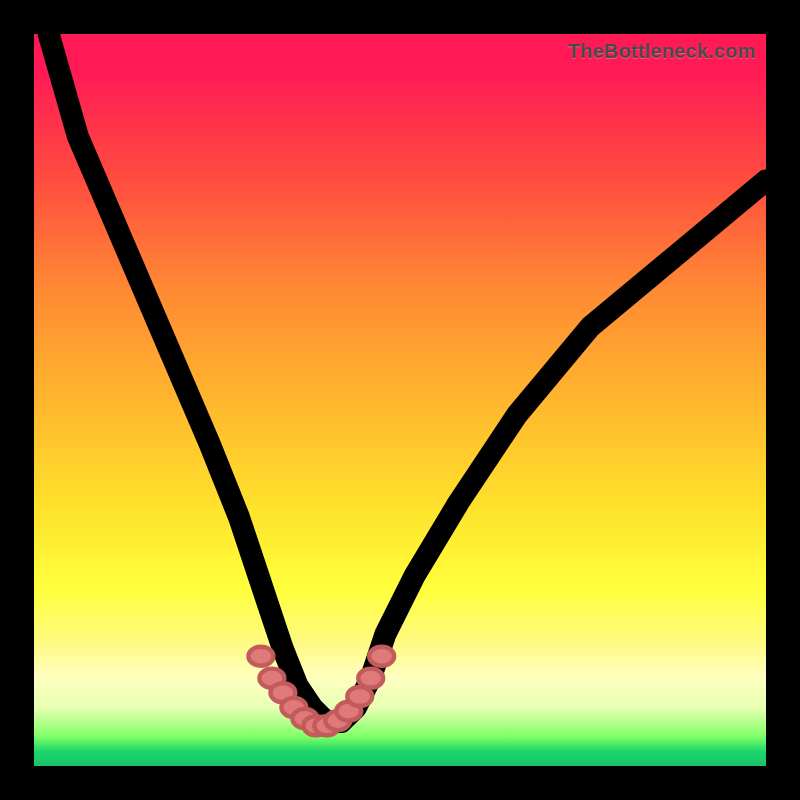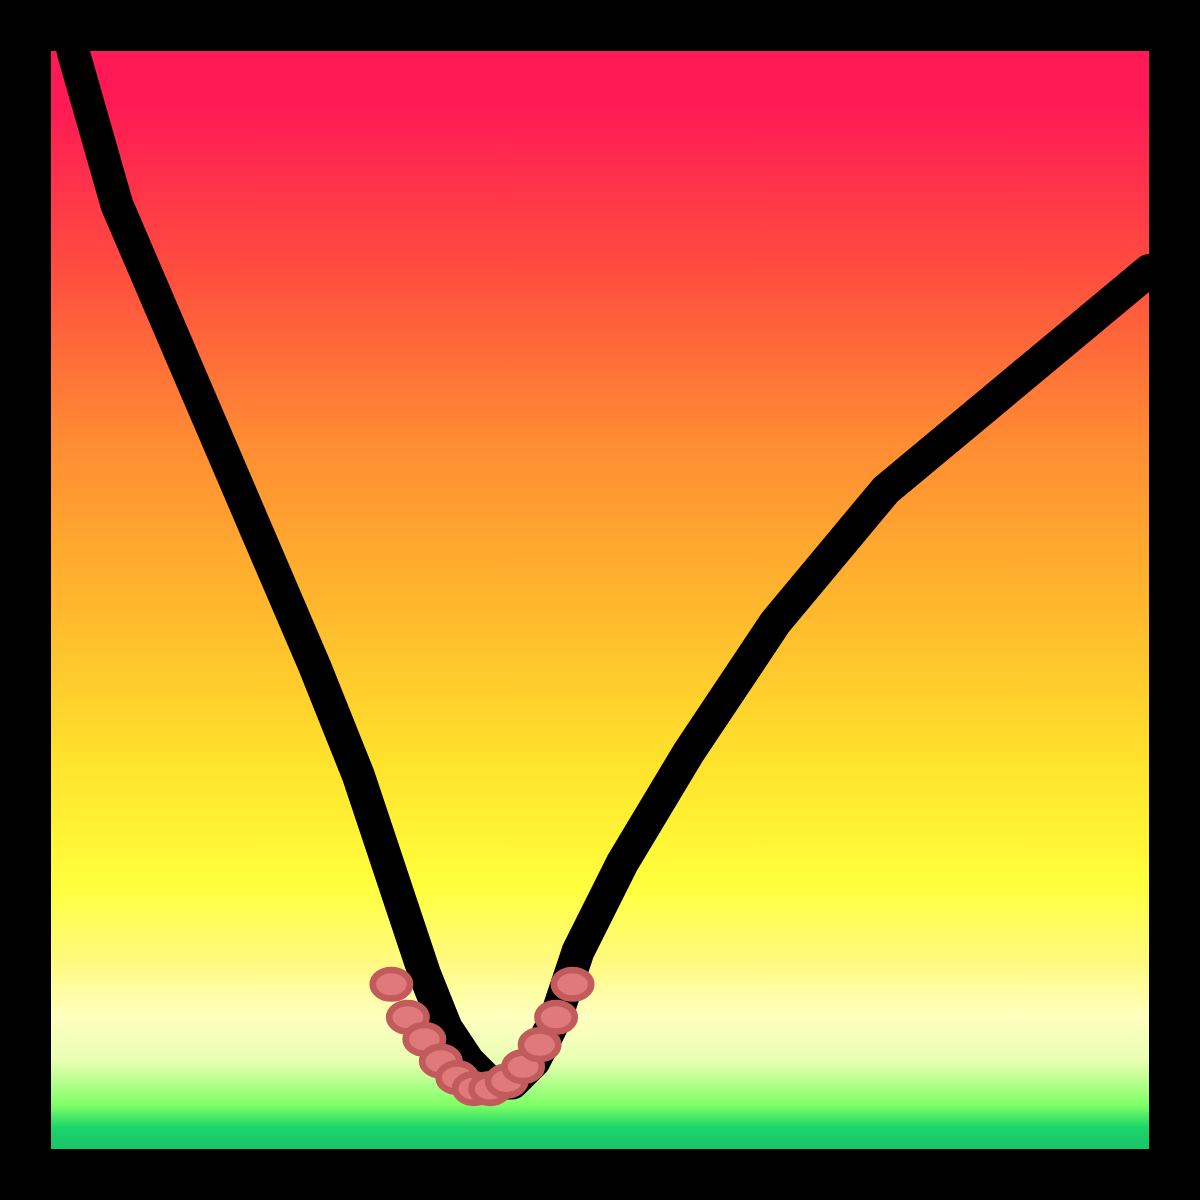--- a/index.html
+++ b/index.html
@@ -67,20 +67,21 @@
     stroke: #c25b5b;
     stroke-width: 0.6;
   }
 </style>
 </head>
 <body>
 
 <div class="stage">
   <div class="plot">
 
+    <div class="watermark">TheBottleneck.com</div>
 
     <svg viewBox="0 0 100 100" preserveAspectRatio="none">
       <path id="curve-path" class="curve" d="M2.00 0.00 L6.00 14.00 L12.00 28.00 L18.00 42.00 L24.00 56.00 L28.00 66.00 L30.00 72.00 L32.00 78.00 L34.00 84.00 L36.00 89.00 L38.00 92.00 L40.00 94.00 L42.00 94.00 L44.00 92.00 L46.00 88.00 L48.00 82.00 L52.00 74.00 L58.00 64.00 L66.00 52.00 L76.00 40.00 L88.00 30.00 L100.00 20.00"></path>
       <g id="beads">
           <ellipse cx="31" cy="85" rx="1.7" ry="1.3" class="bead"></ellipse>
           <ellipse cx="32.5" cy="88" rx="1.7" ry="1.3" class="bead"></ellipse>
           <ellipse cx="34" cy="90" rx="1.7" ry="1.3" class="bead"></ellipse>
           <ellipse cx="35.5" cy="92" rx="1.7" ry="1.3" class="bead"></ellipse>
           <ellipse cx="37" cy="93.5" rx="1.7" ry="1.3" class="bead"></ellipse>
           <ellipse cx="38.5" cy="94.5" rx="1.7" ry="1.3" class="bead"></ellipse>

